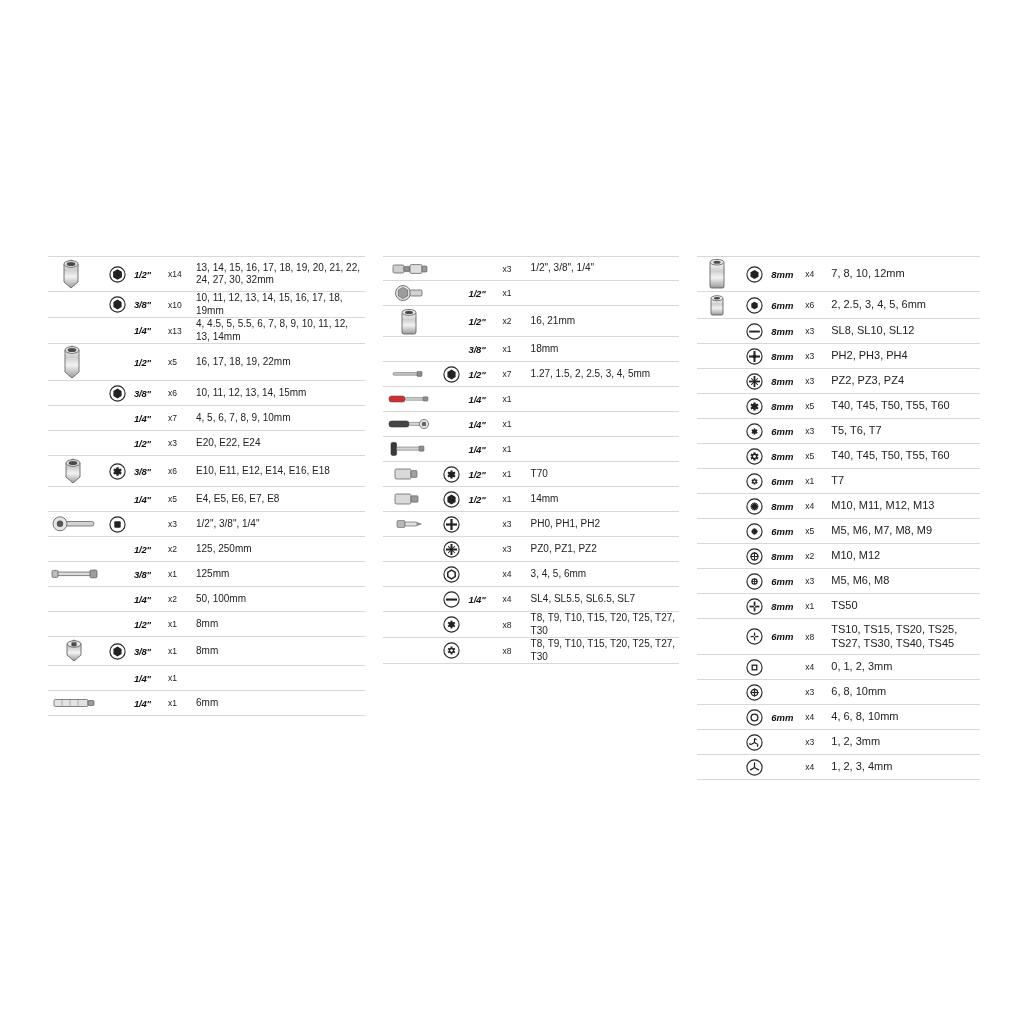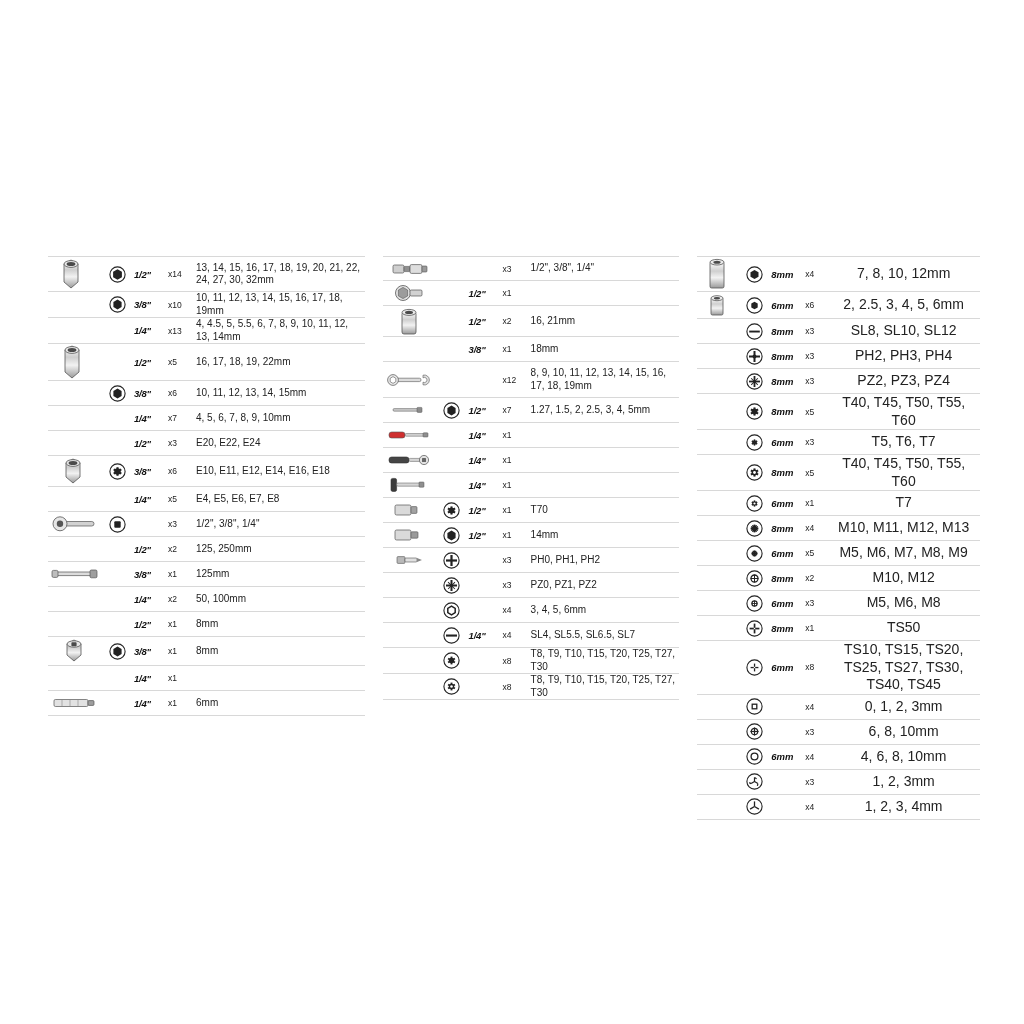--- a/index.html
+++ b/index.html
@@ -99,21 +99,21 @@
     width: 34px; flex: 0 0 34px;
     font-size: 9.5px; font-weight: bold; font-style: italic;
     color: #111;
   }
   .col3-qty {
     width: 26px; flex: 0 0 26px;
     font-size: 8.5px; color: #222;
   }
   .col3-desc {
     flex: 1 1 auto;
-    font-size: 14px; line-height: 1.25; color: #222; padding-right: 4px; text-align: center;
+    font-size: 11px; line-height: 1.25; color: #222; padding-right: 4px;
   }
   .blank { visibility: hidden; }
 </style>
 </head>
 <body>
 
 <div class="sheet">
   <div class="columns">
 
     <div class="col col-1">
@@ -403,34 +403,20 @@
       </div>
 
       <div class="row">
         <div class="cell-icon"></div>
         <div class="cell-icon2"></div>
         <div class="cell-drive">3/8"</div>
         <div class="cell-qty">x1</div>
         <div class="cell-desc">18mm</div>
       </div>
 
-      <div class="row tall">
-        <div class="cell-icon">
-          <svg width="50" height="16" viewBox="0 0 50 16">
-            <rect x="10" y="6.2" width="26" height="3.4" rx="1.6" fill="#dcdcdc" stroke="#555" stroke-width="0.6"></rect>
-            <circle cx="8" cy="8" r="5.4" fill="#e8e8e8" stroke="#555" stroke-width="0.7"></circle>
-            <path d="M8 4.6 L10.8 6.3 L10.8 9.7 L8 11.4 L5.2 9.7 L5.2 6.3 Z" fill="#fff" stroke="#555" stroke-width="0.6"></path>
-            <path d="M38 3.2 a5 5 0 1 1 0 9.6 l0 -2.6 a2.6 2.6 0 1 0 0 -4.4 z" fill="#e0e0e0" stroke="#555" stroke-width="0.6"></path>
-          </svg>
-        </div>
-        <div class="cell-icon2"></div>
-        <div class="cell-drive blank"></div>
-        <div class="cell-qty">x12</div>
-        <div class="cell-desc">8, 9, 10, 11, 12, 13, 14, 15, 16, 17, 18, 19mm</div>
-      </div>
 
       <div class="row">
         <div class="cell-icon">
           <svg width="46" height="16" viewBox="0 0 46 16">
             <rect x="6" y="6.6" width="26" height="2.6" rx="1.2" fill="#c9c9c9" stroke="#555" stroke-width="0.5"></rect>
             <rect x="30" y="5.4" width="5" height="5" rx="0.8" fill="#8c8c8c" stroke="#555" stroke-width="0.5"></rect>
           </svg>
         </div>
         <div class="cell-icon2">
           <svg width="17" height="17" viewBox="0 0 17 17">

